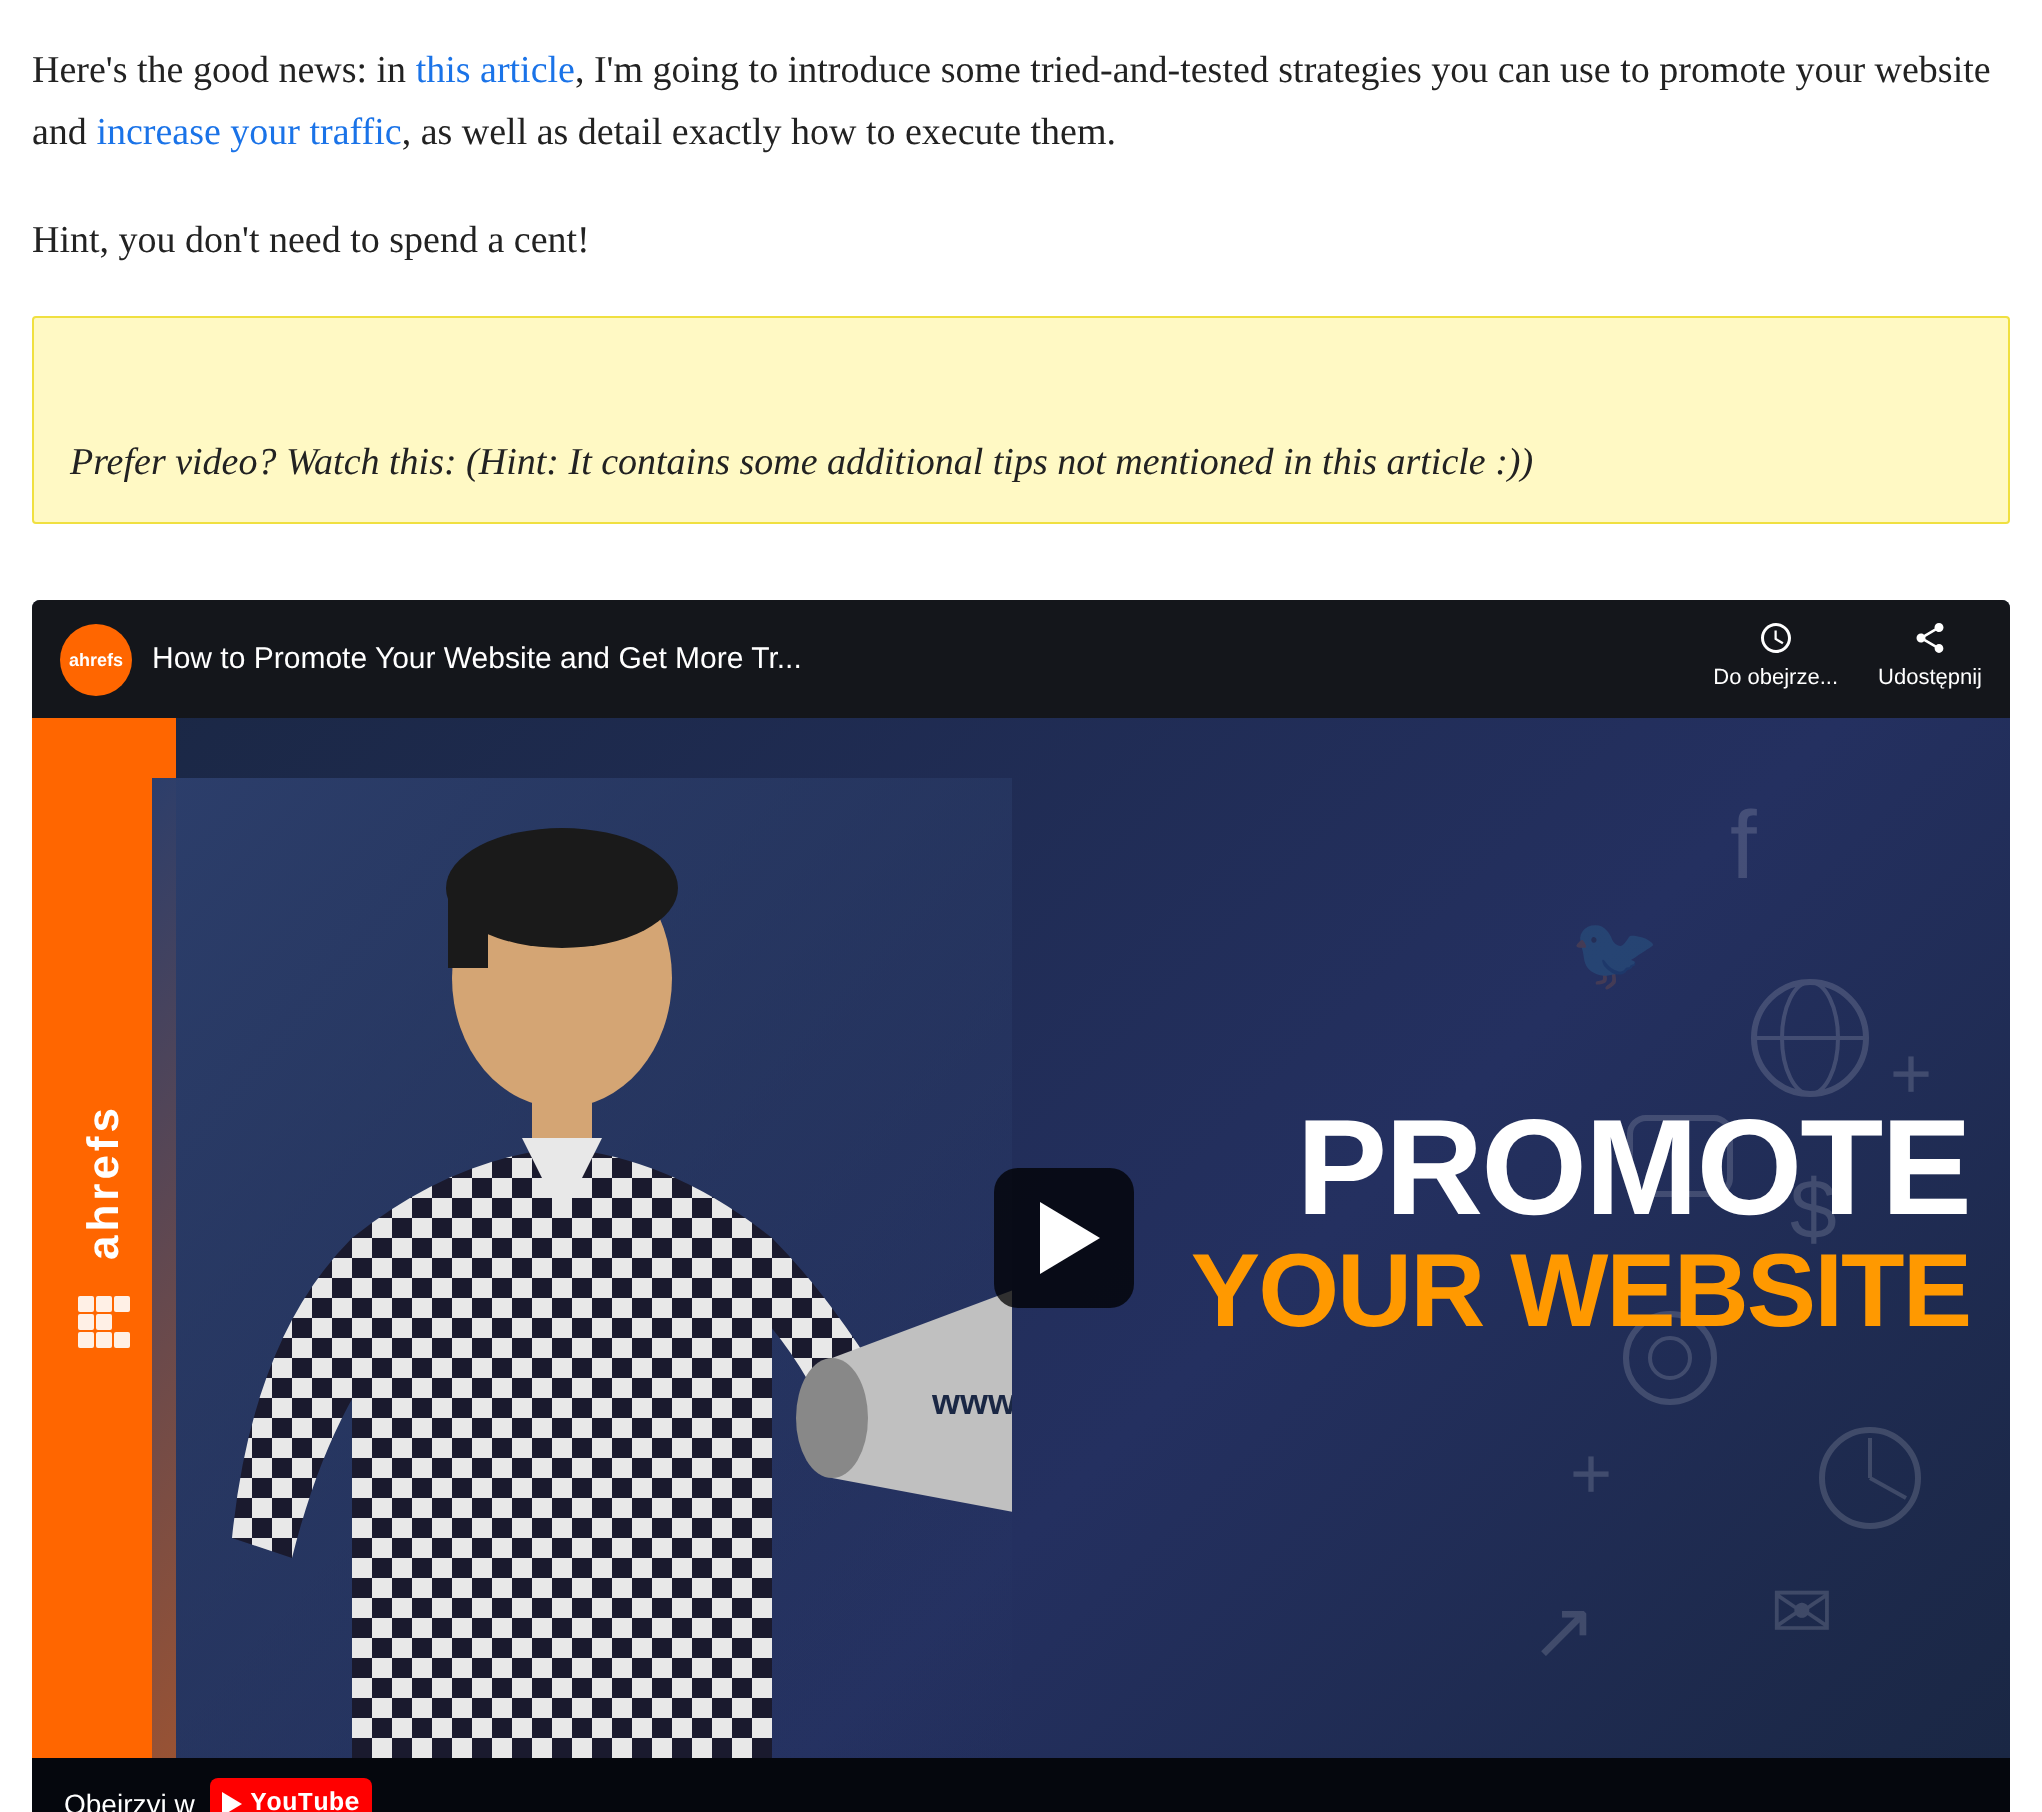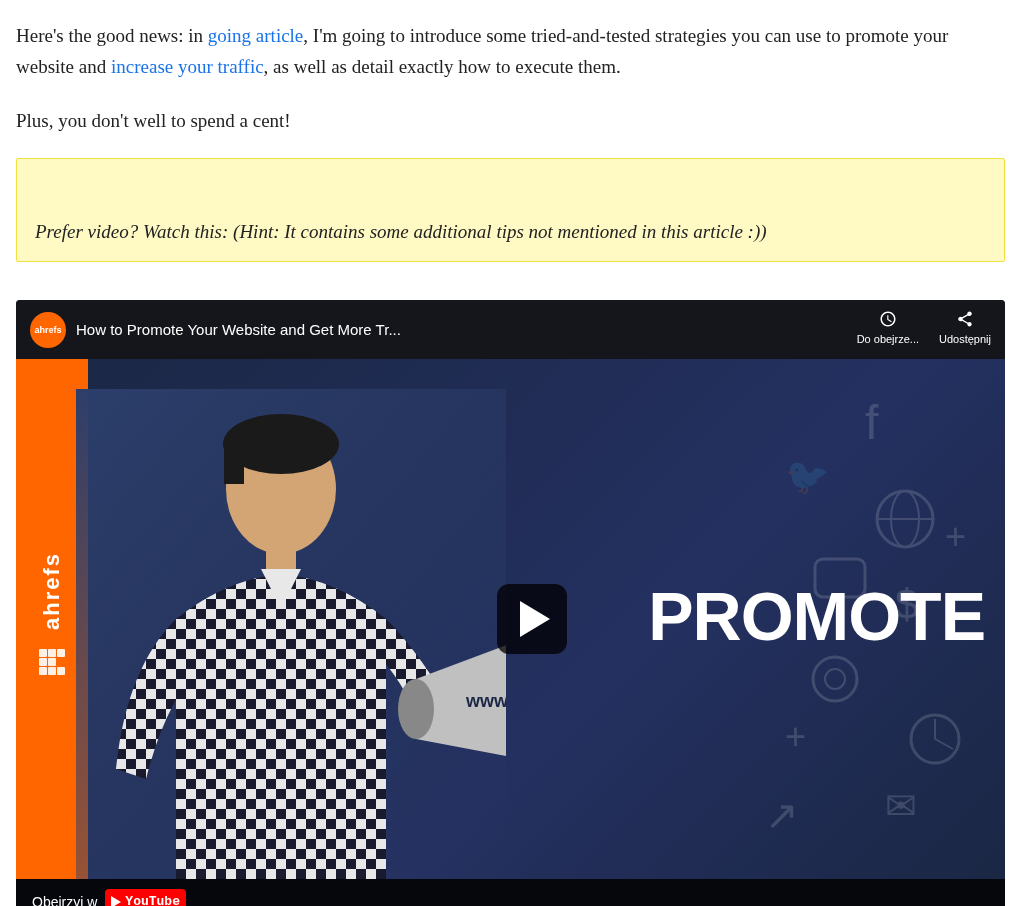--- a/index.html
+++ b/index.html
@@ -284,27 +284,27 @@
     }
   </style>
 </head>
 <body>
 
 
 
 
 <div class="intro-paragraph">
   <p>
-    <span>Here's the good news: in </span><a class="link-blue" href="#">going article</a><span>, I'm going to introduce some tried-and-tested strategies you can use to promote your website and </span><a class="link-blue" href="#">increase your traffic</a><span>, as well as detail exactly how to execute them.</span>
+    <span>Here's the good news: in </span><a class="link-blue" href="#">this article</a><span>, I'm going to introduce some tried-and-tested strategies you can use to promote your website and </span><a class="link-blue" href="#">increase your traffic</a><span>, as well as detail exactly how to execute them.</span>
   </p>
 </div>
 
 
 <div class="second-paragraph">
-  <p>Plus, you don't well to spend a cent!</p>
+  <p>Hint, you don't need to spend a cent!</p>
 </div>
 
 
 <div class="callout-box">
   <p>Prefer video? Watch this: (Hint: It contains some additional tips not mentioned in this article :))</p>
 </div>
 
 
 <div class="video-container">
 
@@ -416,20 +416,21 @@
         <circle cx="502" cy="305" r="12" fill="white" opacity="0.9"></circle>
       </svg>
     </div>
 
     <div class="play-button">
       <div class="play-triangle"></div>
     </div>
 
     <div class="video-promote-text">
       <div class="promote-main">PROMOTE</div>
+      <div class="promote-sub">YOUR WEBSITE</div>
     </div>
   </div>
 
   <div class="video-bottom-bar">
     <div class="watch-on-youtube">
       <span>Obejrzyj w</span>
       <div class="youtube-logo">
         <div class="youtube-play"></div>
         <span class="youtube-text-label">YouTube</span>
       </div>

